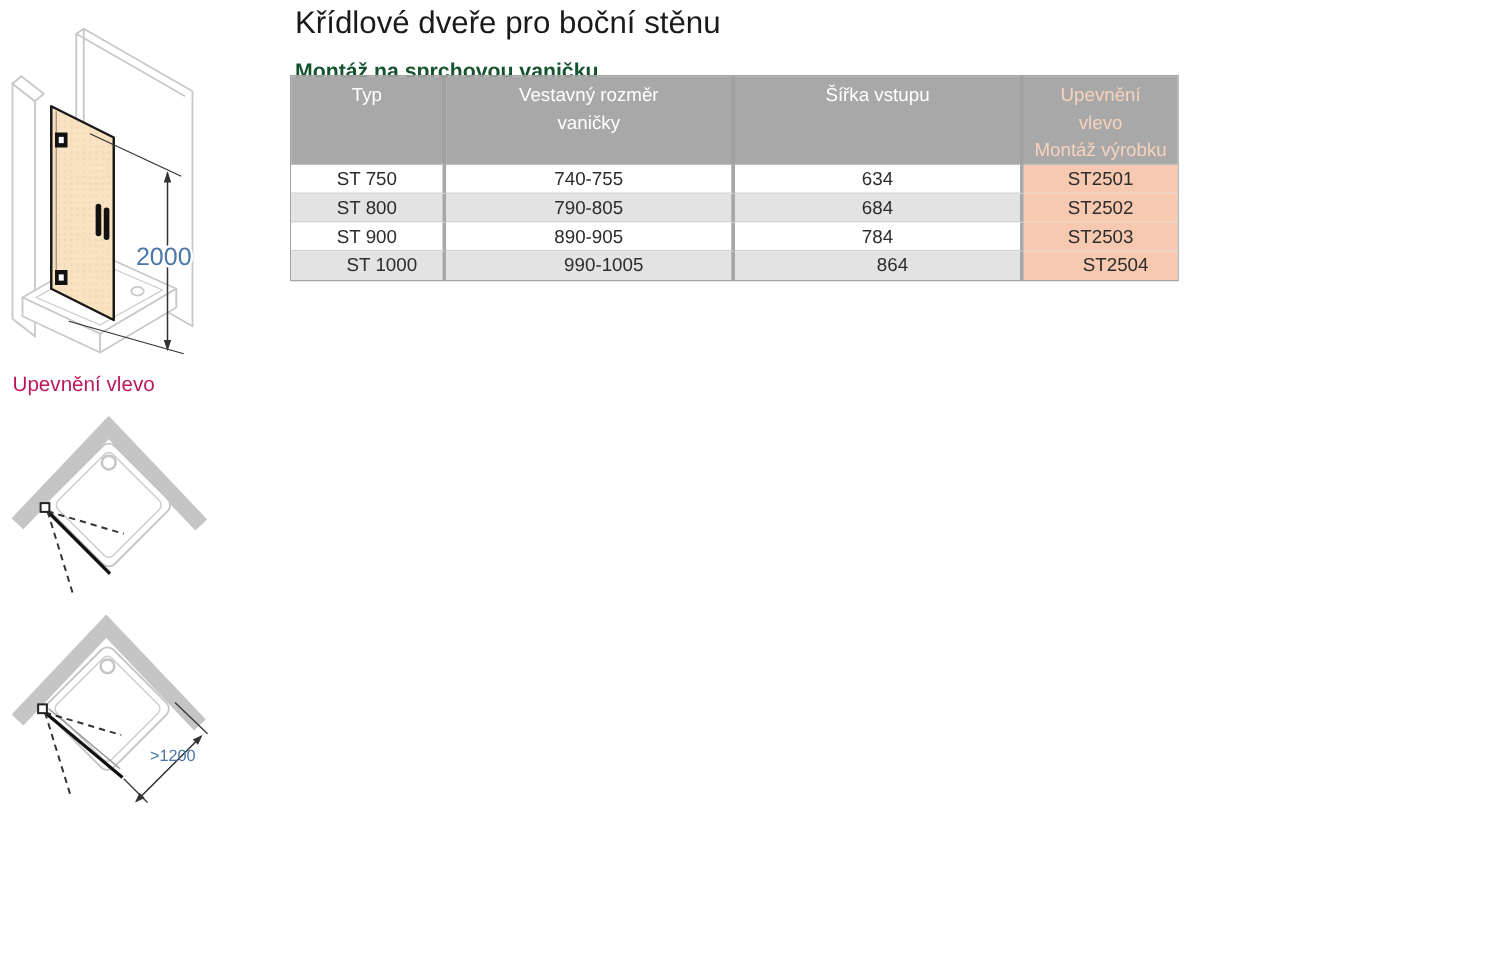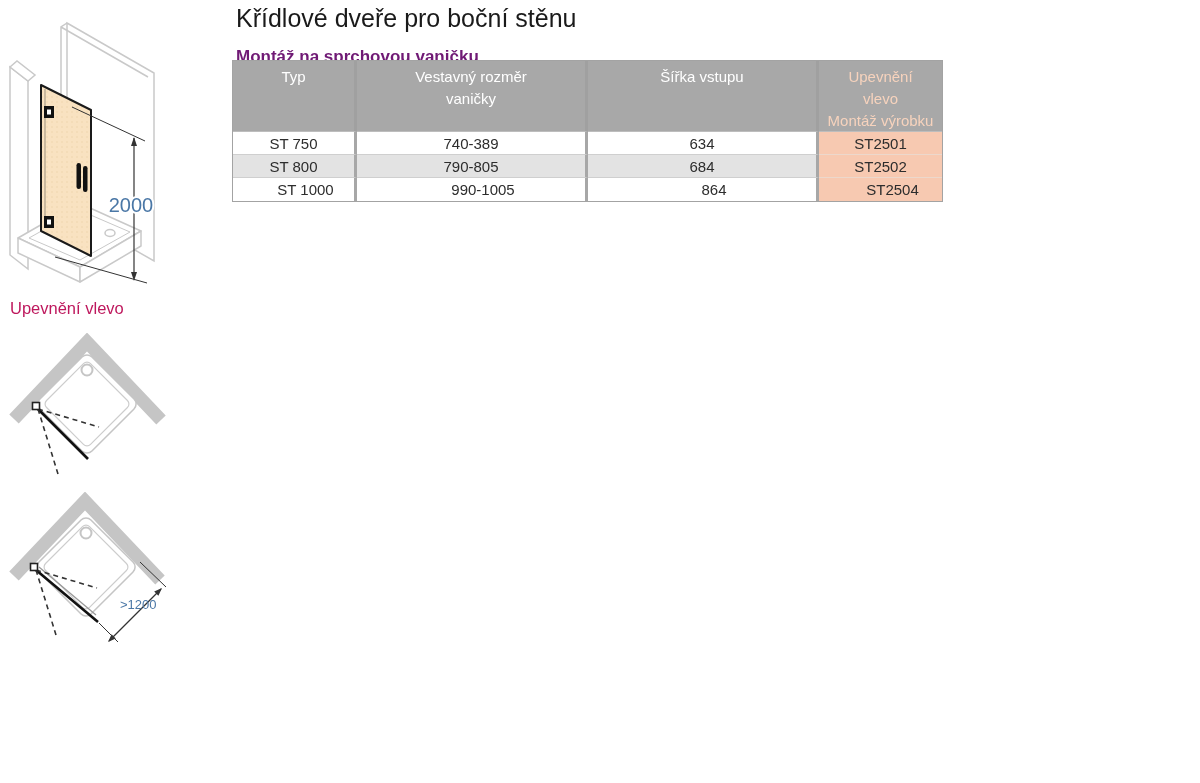--- a/index.html
+++ b/index.html
@@ -17,21 +17,21 @@
   .page-title {
     left: 236px; top: 4px;
     font-size: 25px;
     font-weight: normal;
     color: #1a1a1a;
   }
   .page-subtitle {
     left: 236px; top: 47px;
     font-size: 17px;
     font-weight: bold;
-    color: #701a75;
+    color: #14532d;
   }
   .mount-label {
     left: 10px; top: 299px;
     font-size: 16.5px;
     color: #be185d;
   }
 
   table.spec {
     left: 232px; top: 60px;
     width: 709px;
@@ -197,31 +197,37 @@
         <th>
           <div>Upevnění</div>
           <div>vlevo</div>
           <div>Montáž výrobku</div>
         </th>
       </tr>
     </thead>
     <tbody>
       <tr>
         <td>ST 750</td>
-        <td>740-389</td>
+        <td>740-755</td>
         <td>634</td>
         <td class="code">ST2501</td>
       </tr>
       <tr>
         <td>ST 800</td>
         <td>790-805</td>
         <td>684</td>
         <td class="code">ST2502</td>
       </tr>
       <tr>
+        <td>ST 900</td>
+        <td>890-905</td>
+        <td>784</td>
+        <td class="code">ST2503</td>
+      </tr>
+      <tr>
         <td>ST 1000</td>
         <td>990-1005</td>
         <td>864</td>
         <td class="code">ST2504</td>
       </tr>
     </tbody>
   </table>
 
 </div>
 

